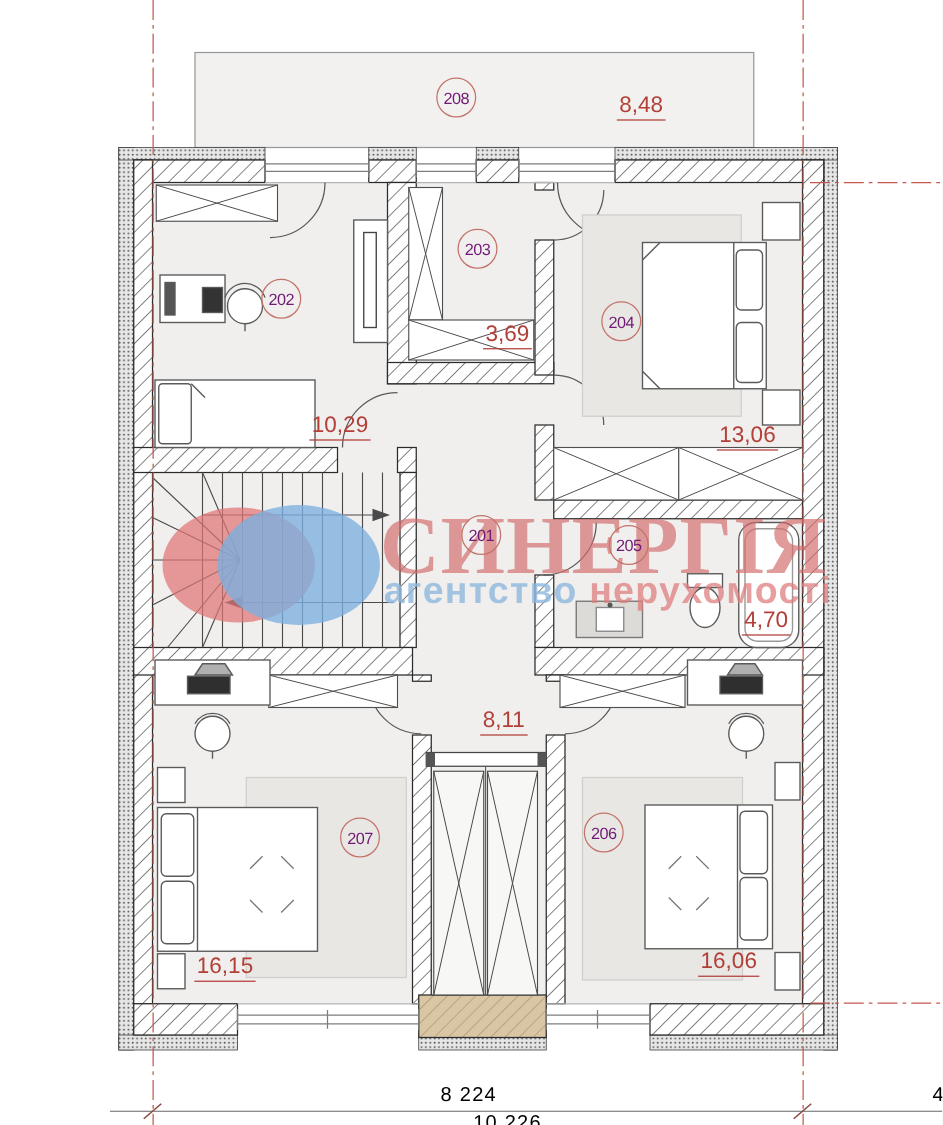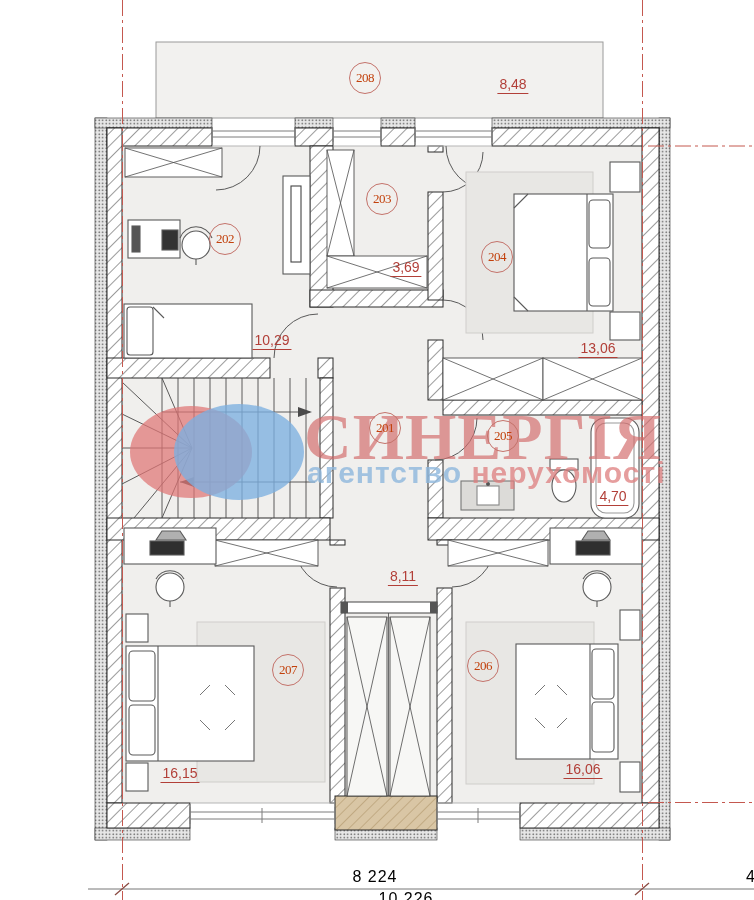--- a/index.html
+++ b/index.html
@@ -13,23 +13,23 @@
   .wm-blue{left:174px;top:404px;width:130px;height:96px;background:rgba(124,176,224,0.78);}
   .wm-title{position:absolute;left:304px;top:404px;font-family:"Liberation Serif",serif;
             font-weight:bold;font-size:66px;line-height:1;letter-spacing:1px;
             color:rgba(211,107,107,0.68);white-space:nowrap;}
   .wm-sub{position:absolute;left:307px;top:458px;font-size:30px;line-height:1;
           letter-spacing:1px;white-space:nowrap;font-weight:bold;}
   .wm-sub-blue{color:rgba(141,183,220,0.80);}
   .wm-sub-pink{color:rgba(222,125,125,0.75);}
   
   .circ{position:absolute;width:30px;height:30px;border:1.4px solid #c4736b;border-radius:50%;
-        color:#c2410c;font-size:13px;display:flex;align-items:center;justify-content:center;
-        transform:translate(-50%,-50%);z-index:6;letter-spacing:-0.5px;font-family:Liberation Serif, serif;}
-  .area{position:absolute;color:#b23f38;font-size:14px;border-bottom:1.4px solid #b23f38;
+        color:#701a75;font-size:13px;display:flex;align-items:center;justify-content:center;
+        transform:translate(-50%,-50%);z-index:6;letter-spacing:-0.5px;}
+  .area{position:absolute;color:#b23f38;font-size:18px;border-bottom:1.4px solid #b23f38;
         transform:translate(-50%,-50%);z-index:6;white-space:nowrap;padding:0 2px 1px 2px;}
   .dim{position:absolute;color:#000000;font-size:16px;transform:translate(-50%,-50%);
        z-index:6;white-space:nowrap;letter-spacing:1px;}
 </style>
 </head>
 <body>
 
 <div class="stage">
 
 <svg width="754" height="900" viewBox="0 0 754 900">

